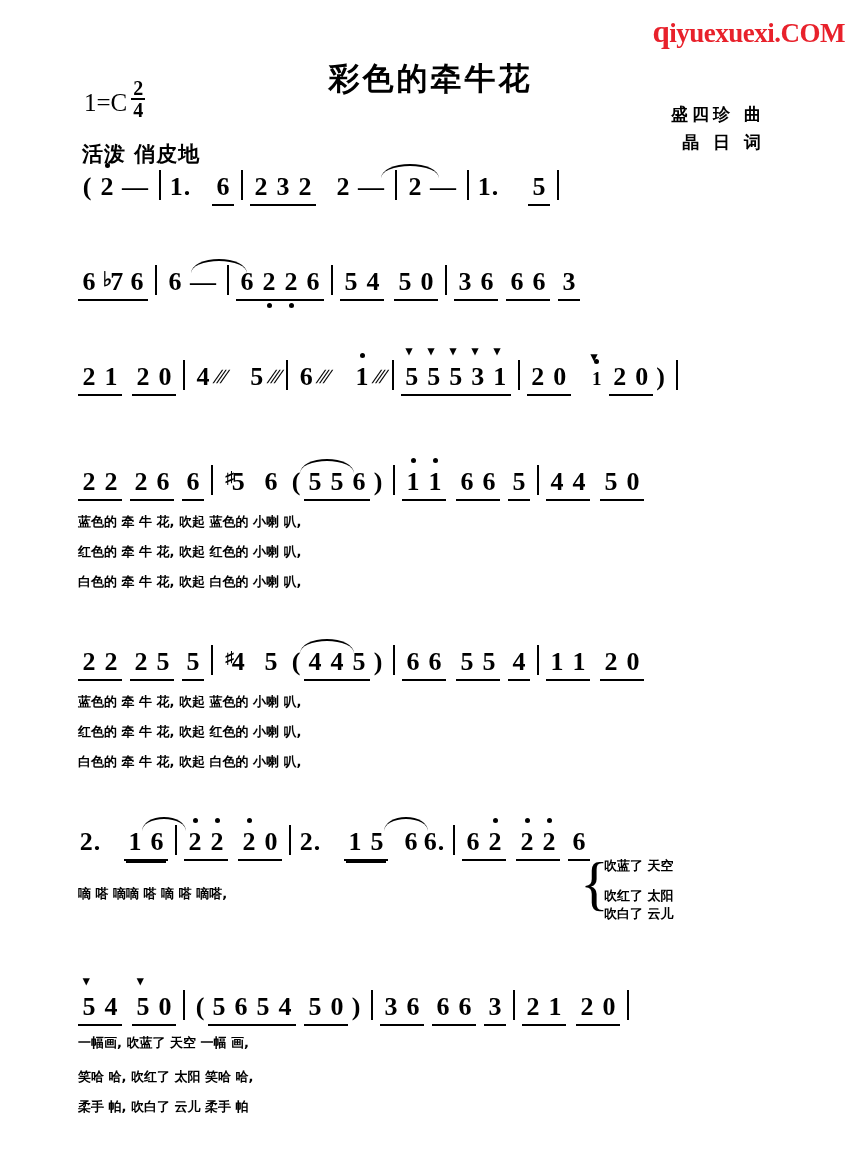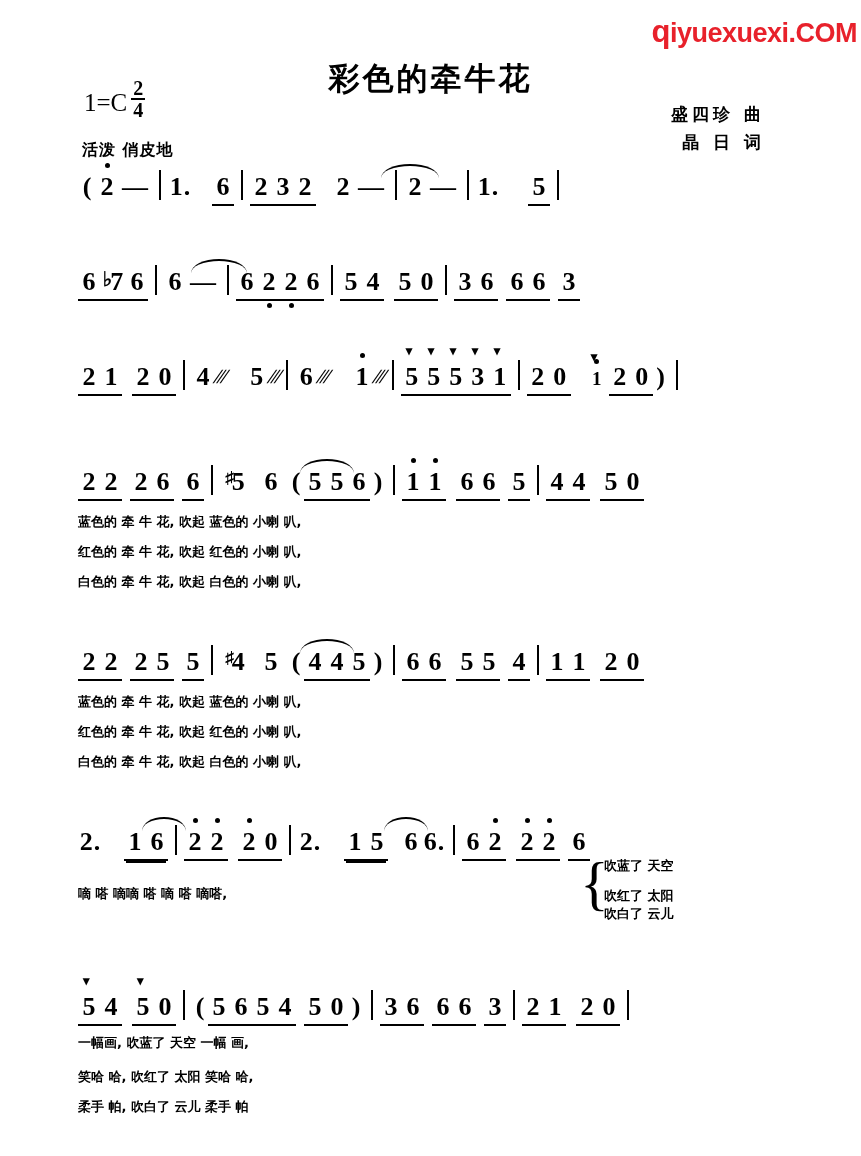--- a/index.html
+++ b/index.html
@@ -13,22 +13,22 @@
     position: relative;
     font-family: "Liberation Serif", serif;
     color: #000000;
     overflow: hidden;
   }
 
   
   #watermark {
     position: absolute;
     top: 14px;
-    right: 4px;
-    font-family: Liberation Sans, sans-serif;
+    right: 16px;
+    font-family: Liberation Serif, serif;
     font-weight: bold;
     font-size: 27px;
     letter-spacing: -0.5px;
     white-space: nowrap;
     margin-left: 12px;
   }
   #watermark .wm-q { color: #e8212b; font-size: 31px; }
   #watermark .wm-rest { color: #e8212b; }
 
   
@@ -62,21 +62,21 @@
     font-size: 20px;
     font-weight: bold;
   }
   #keysig .frac .num { display: block; border-bottom: 2px solid #000; padding: 0 2px; }
   #keysig .frac .den { display: block; padding: 0 2px; }
 
   #tempo {
     position: absolute;
     left: 82px;
     top: 140px;
-    font-size: 16px;
+    font-size: 21px;
     font-weight: bold;
     font-family: "DejaVu Sans", sans-serif;
     letter-spacing: 1px;
   }
 
   #composer {
     position: absolute;
     right: 96px;
     top: 100px;
     font-size: 17px;

